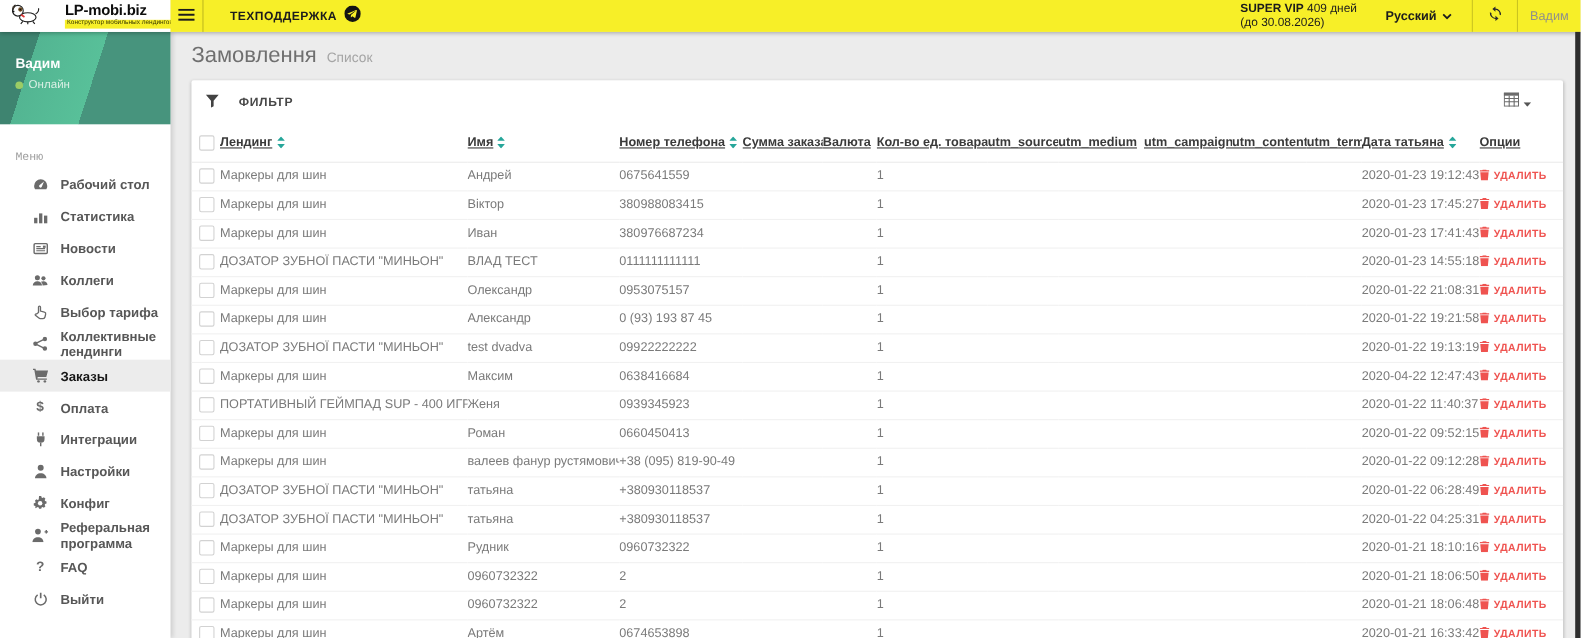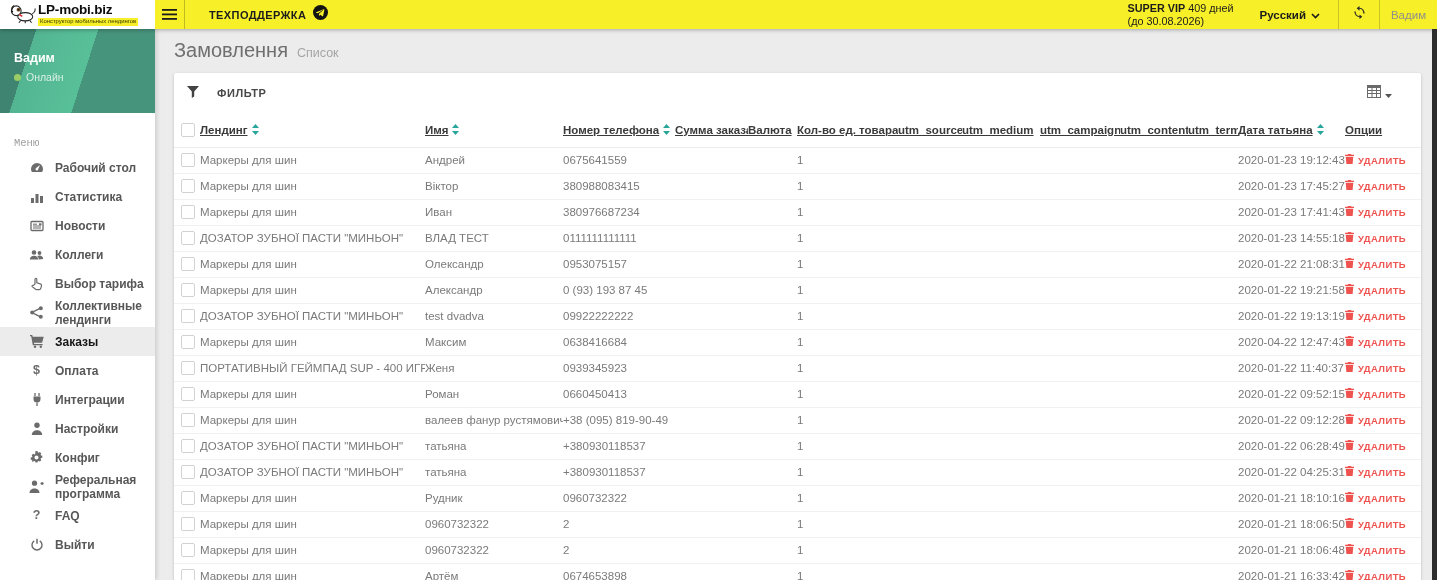--- a/index.html
+++ b/index.html
@@ -1,21 +1,21 @@
 <!DOCTYPE html>
 <html><head>
 <meta charset="utf-8">
 <style>
   * { margin:0; padding:0; box-sizing:border-box; }
   body { font-family:"Liberation Sans", sans-serif; }
   .screen { width:1437px; height:580px; position:relative; overflow:hidden; background:#ececec; }
 
   
   .topbar { height:29px; display:flex; position:relative; z-index:6; box-shadow:0 1px 4px rgba(0,0,0,.3); }
-  .logo-box { width:155px; background:#fff; display:flex; align-items:center; padding-left:8px; gap:0; flex:none; }
+  .logo-box { width:155px; background:#fff; display:flex; align-items:center; padding-left:8px; gap:21px; flex:none; }
   .logo-texts { display:flex; flex-direction:column; line-height:1; }
   .logo-title { font-size:13.5px; font-weight:800; color:#0d0d0d; letter-spacing:-.2px; }
   .logo-tagline { font-size:5.9px; color:#3a3a00; background:#f7ef28; padding:1px 2px; margin-top:1px; white-space:nowrap; }
   .bar-rest { flex:1; background:#f7ef28; display:flex; align-items:center; color:#1c1c1c; }
   .hamburger { width:30px; height:100%; display:flex; align-items:center; justify-content:center; border-right:1px solid rgba(0,0,0,.22); cursor:pointer; }
   .support { display:flex; align-items:center; gap:7px; margin-left:24px; cursor:pointer; }
   .support-label { font-size:11px; font-weight:700; letter-spacing:.4px;text-align:right; }
   .plan { margin-left:auto; font-size:10.8px; line-height:13px; color:#1c1c1c; }
   .plan b { font-weight:700; }
   .lang { margin-left:26px; display:flex; align-items:center; gap:5px; font-size:11.5px; font-weight:700; cursor:pointer; }

